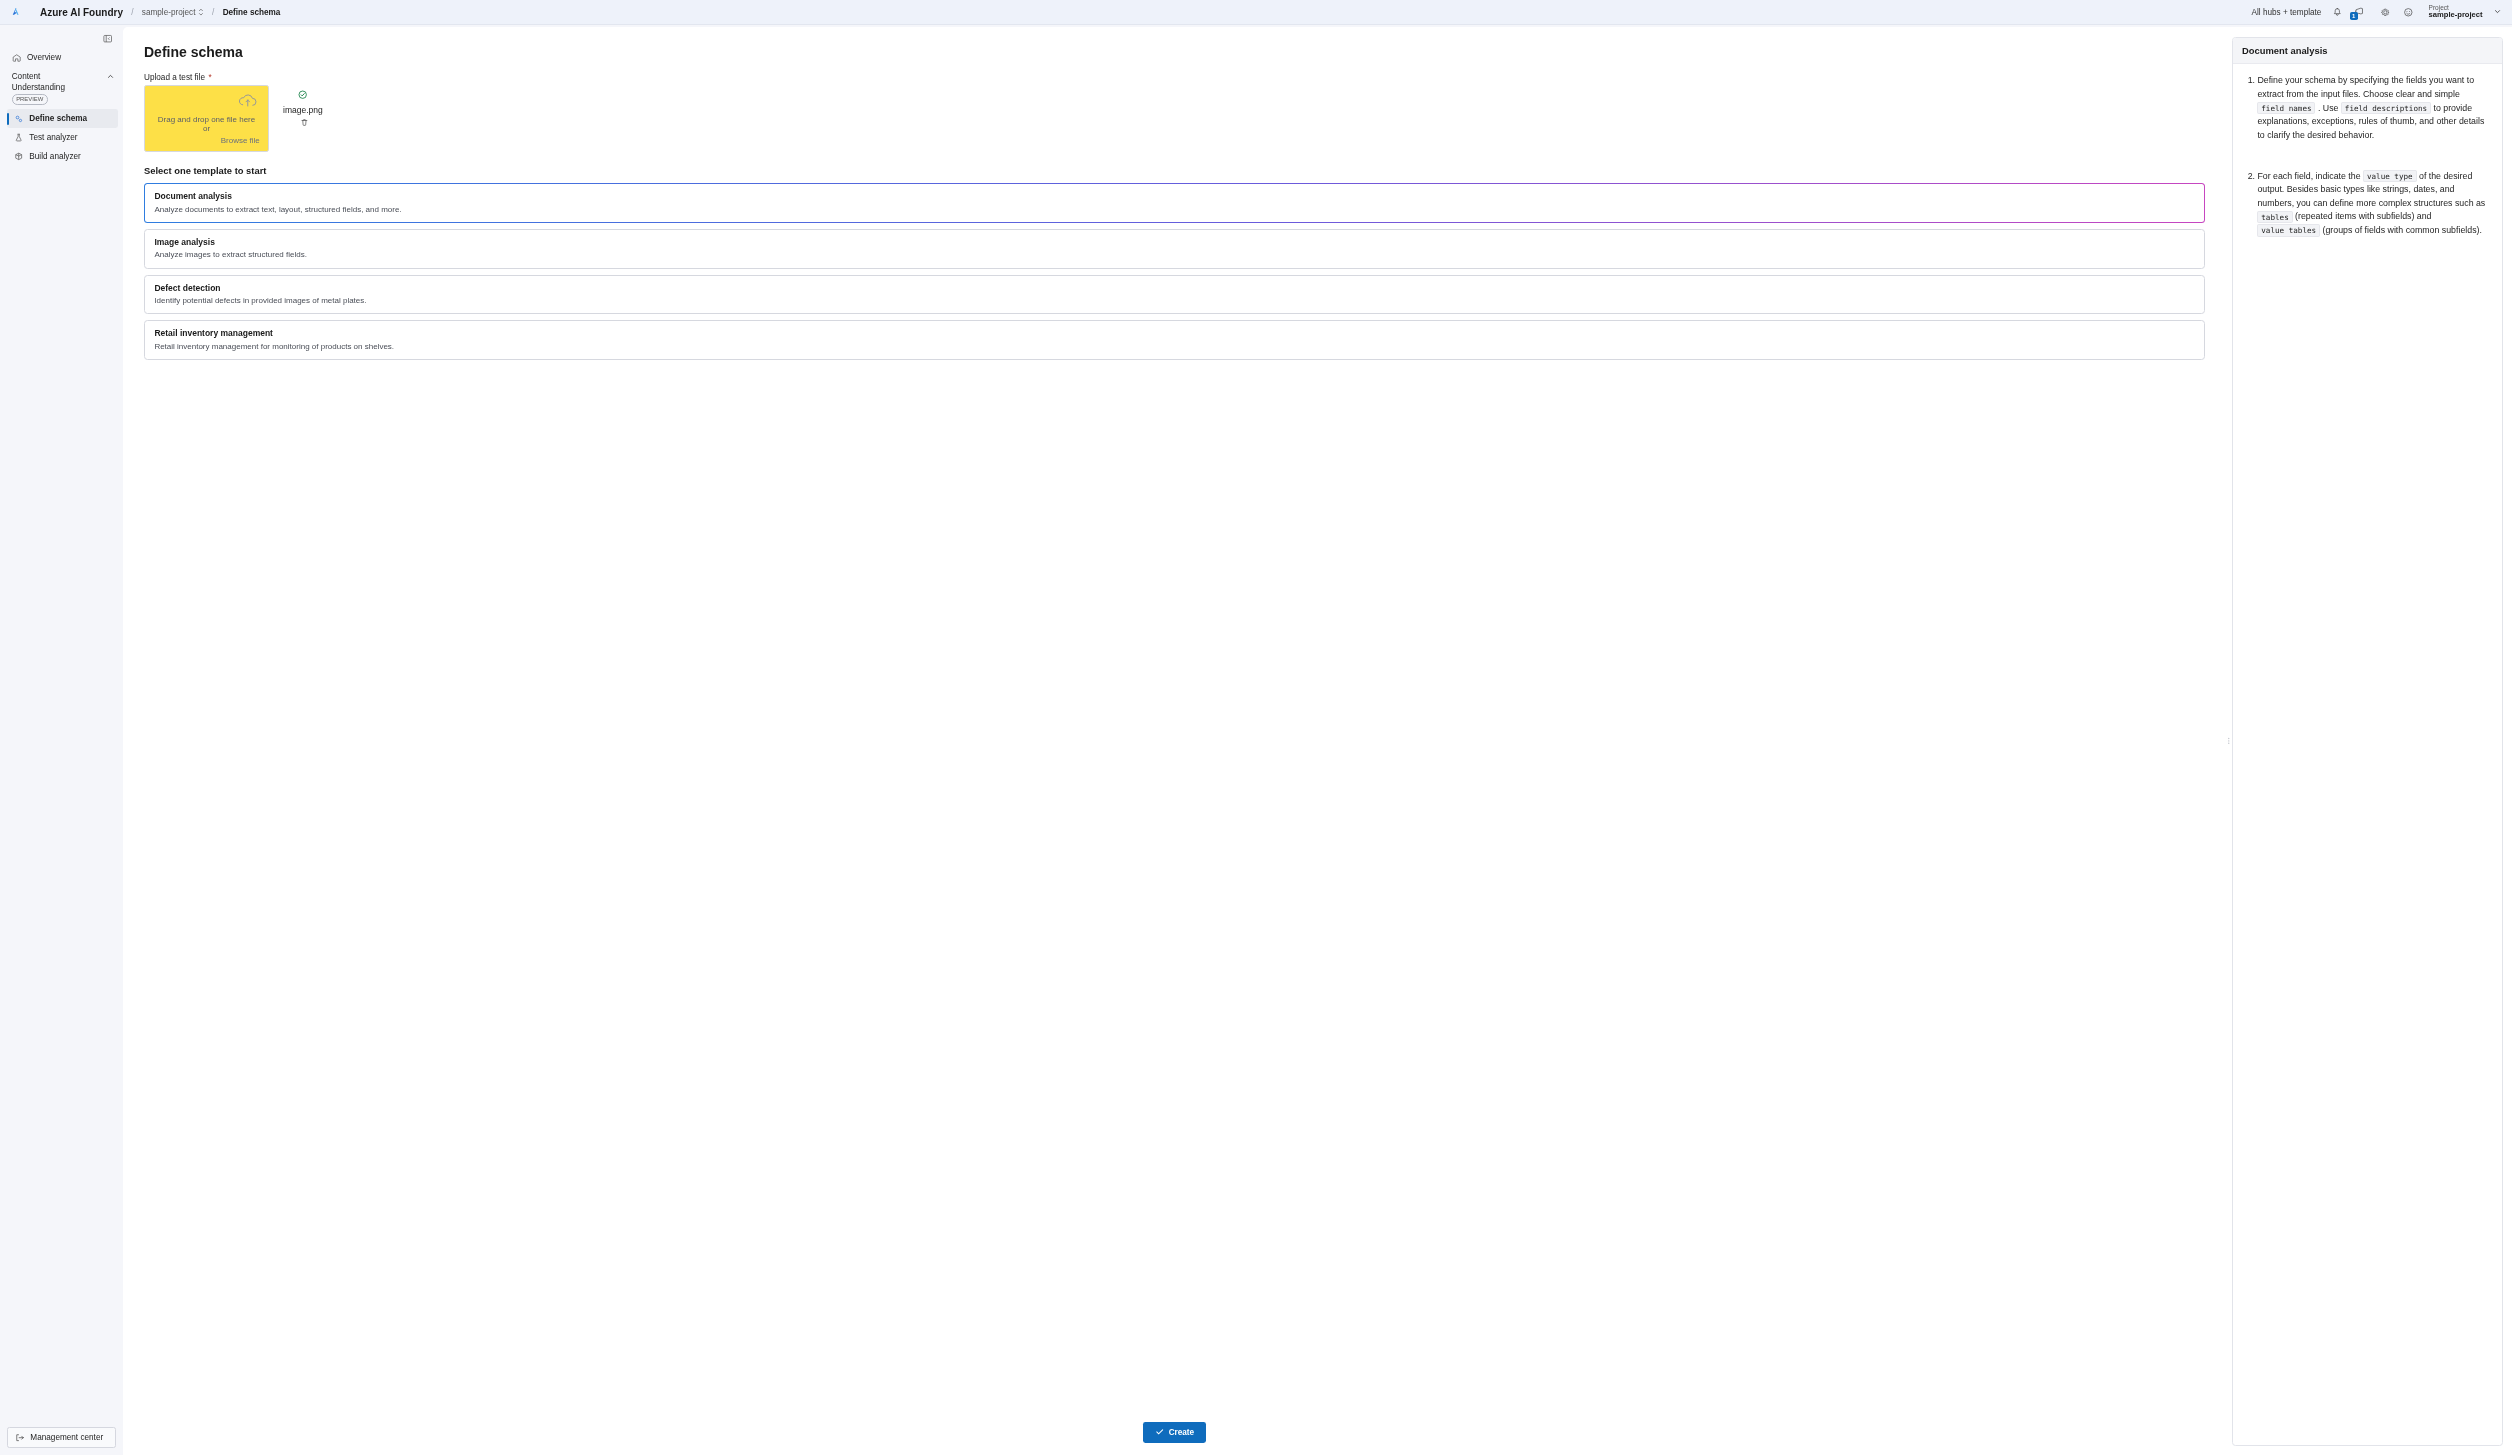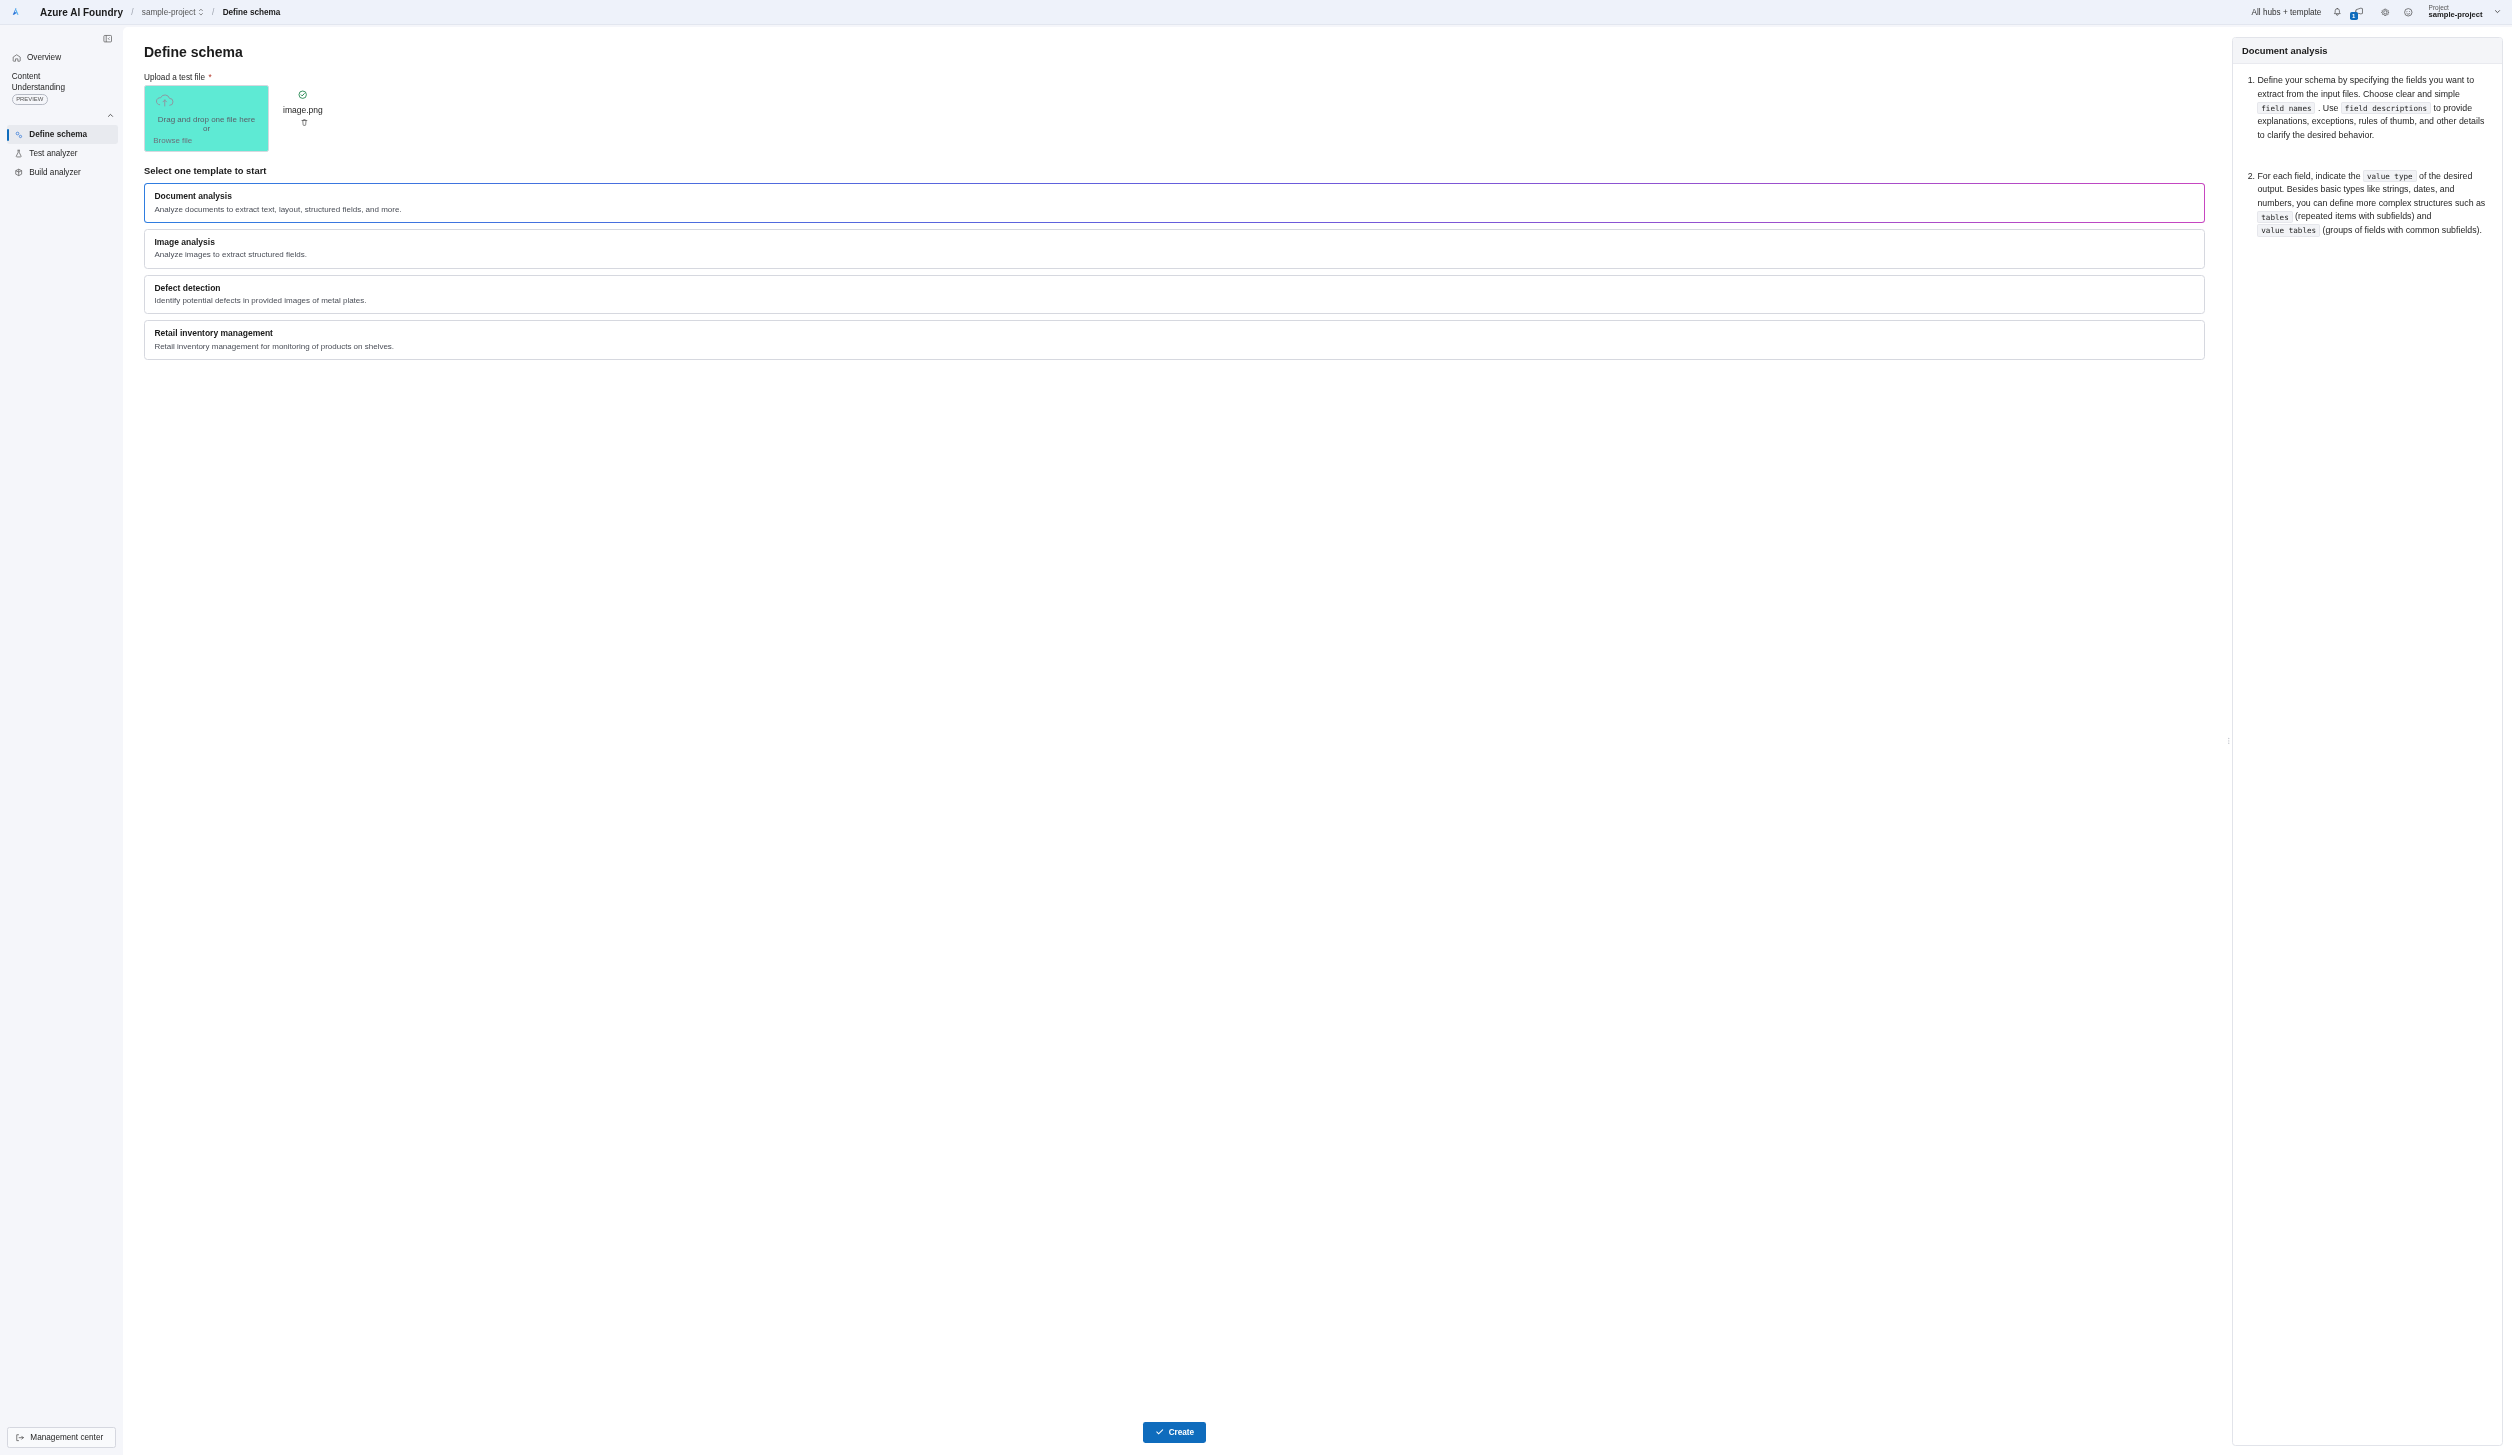--- a/index.html
+++ b/index.html
@@ -107,21 +107,20 @@
     color: #242424;
     cursor: pointer;
     font-size: 8.2px;
   }
   .nav-group-header {
     cursor: pointer;
     font-weight: 400;
     color: #242424;
     align-items: flex-start;
     padding-right: 4.7px;
-    flex-direction: column;
   }
   .nav-group-header .group-title-col { display: flex; flex-direction: column; gap: 2.4px; flex:1; }
   .nav-group-header .chev { margin-left: auto; margin-top: 1.2px; }
   .preview-pill {
     display: inline-block;
     font-size: 5.9px;
     color: #555;
     border: 0.6px solid #b5b9c3;
     border-radius: 5.3px;
     padding: 0 3.5px;
@@ -195,25 +194,25 @@
   .upload-row {
     display: flex;
     gap: 14px;
     align-items: flex-start;
     margin-bottom: 13px;
   }
   .dropzone {
     width: 125px;
     height: 67px;
     border: 0.6px solid #d6d8df;
-    background: #5eead4;
+    background: #fde047;
     border-radius: 2.4px;
     display: flex;
     flex-direction: column;
-    align-items: flex-start;
+    align-items: flex-end;
     justify-content: center;
     text-align: center;
     color: #5b5f68;
     font-size: 8px;
     padding: 4.7px 8.2px;
     gap: 2.4px;
   }
   .dropzone .cloud { color: #8f939e; margin-bottom: 1.2px; }
   .dropzone .browse { color: #6c717c; }
   .uploaded-file {

